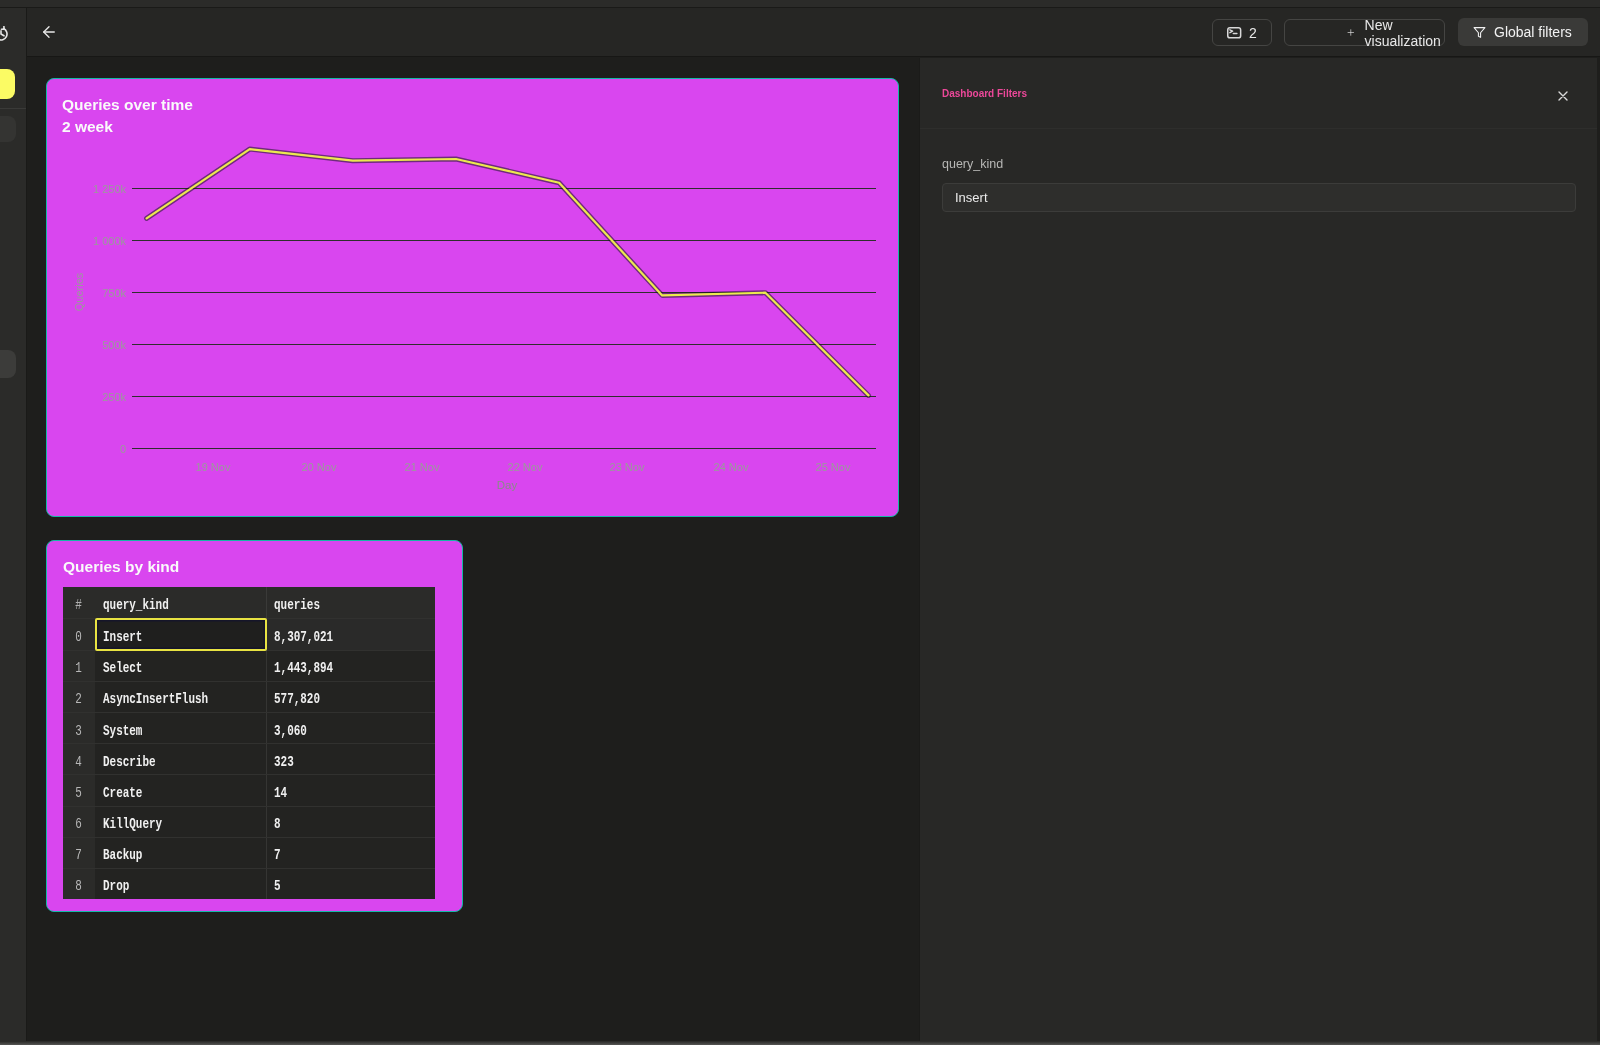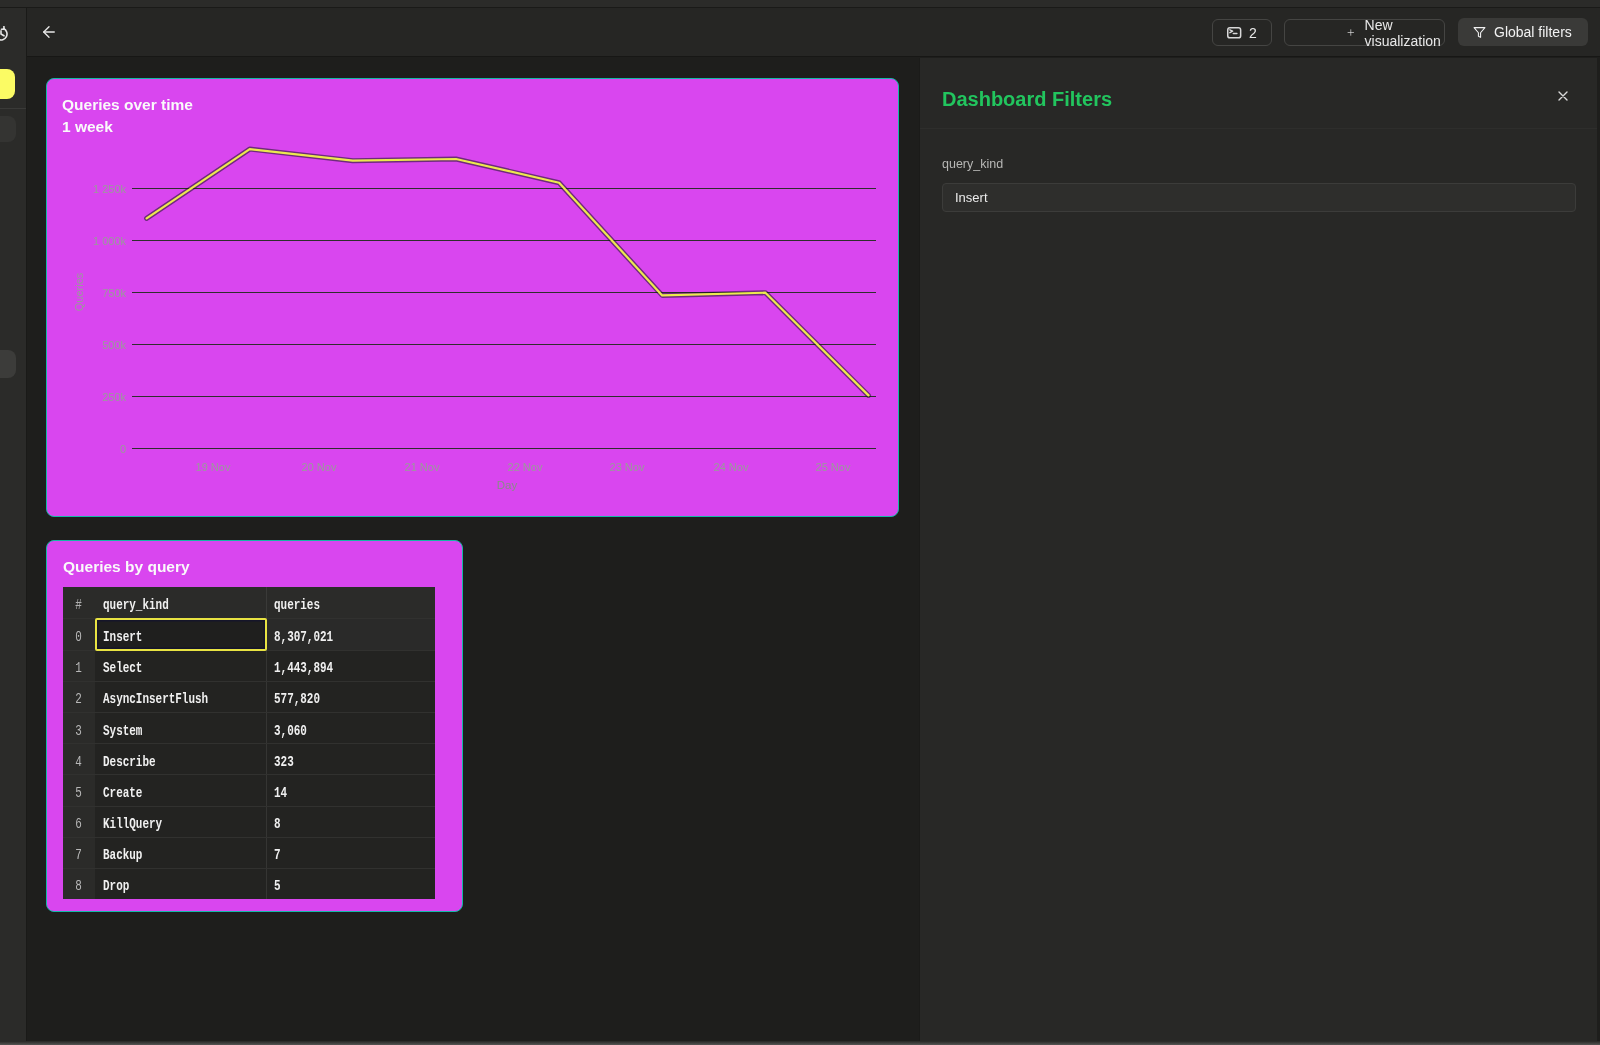--- a/index.html
+++ b/index.html
@@ -58,21 +58,21 @@
   .row-sel { background:#2a2a29; }
   .row-sel .c-kind { background:#1f1f1e; }
   .row-norm { background:#232321; }
   #selbox { position:absolute; left:32px; top:31.4px; width:172px; height:32.2px;
             border:2px solid #e8e342; border-radius:2px; pointer-events:none;
             box-shadow:inset 0 0 0 1.5px #15152a; }
 
   
   #rpanel { left:919px; top:58px; width:681px; height:984px; background:#282826;
             border-left:1px solid #1b1b19; }
-  #rp-title { left:942px; top:88px; font-size:20px; font-weight:bold; color:#22c55e; }
+  #rp-title { left:942px; top:88px; font-size:10px; font-weight:bold; color:#ec4899; }
   #rp-div { left:920px; top:128px; width:680px; height:1px; background:#2e2e2c; }
   #rp-label { left:942px; top:157px; font-size:12.5px; color:#b8b8b6; }
   #rp-input { left:942px; top:183px; width:634px; height:29px; background:#2e2e2c;
               border:1px solid #3c3c3a; border-radius:4px; color:#ececec; font-size:13px;
               line-height:27px; padding-left:12px; }
 
   #bottomstrip { left:0; top:1041px; width:1600px; height:4px;
                  background:linear-gradient(#262624,#555553); }
   #rightedge { left:1597px; top:58px; width:3px; height:983px; background:#1e1e1c; }
 </style>
@@ -116,21 +116,21 @@
   <div class="abs" id="btn-global">
     <svg style="margin-left:15px" width="13" height="13" viewBox="0 0 24 24" fill="none" stroke="#f2f2f2" stroke-width="2" stroke-linecap="round" stroke-linejoin="round">
         <path d="M22 3H2l8 9.46V19l4 2v-8.54Z"></path>
       </svg>
     <span style="margin-left:8px">Global filters</span>
   </div>
 
   <div class="abs" id="main">
     <div class="card" id="chartcard">
       <div class="abs cardtitle" style="left:15px; top:17px;">Queries over time</div>
-      <div class="abs cardtitle" style="left:15px; top:39px;">1 week</div>
+      <div class="abs cardtitle" style="left:15px; top:39px;">2 week</div>
       <svg class="abs" style="left:0; top:0;" width="851" height="437" viewBox="0 0 851 437">
         <g stroke="#2f2f2d" stroke-width="1">
           <line x1="85" y1="109.5" x2="829" y2="109.5"></line>
           <line x1="85" y1="161.5" x2="829" y2="161.5"></line>
           <line x1="85" y1="213.5" x2="829" y2="213.5"></line>
           <line x1="85" y1="265.5" x2="829" y2="265.5"></line>
           <line x1="85" y1="317.5" x2="829" y2="317.5"></line>
           <line x1="85" y1="369.5" x2="829" y2="369.5"></line>
         </g>
         <g font-size="11" fill="#9a9a9a" text-anchor="end">
@@ -151,21 +151,21 @@
           <text x="786" y="392">25 Nov</text>
         </g>
         <text x="460" y="410" font-size="11.5" fill="#8a8a8a" text-anchor="middle">Day</text>
         <text x="36" y="213" font-size="11" fill="#9a9a9a" text-anchor="middle" transform="rotate(-90 36 213)">Queries</text>
         <polyline points="99.6,139.4 202.7,70.1 305.8,81.7 409,80 512.1,103.7 615.2,216.4 718.4,213.7 821.5,316.4" fill="none" stroke="#15151f" stroke-width="5" opacity="0.55" stroke-linejoin="round" stroke-linecap="round"></polyline>
         <polyline points="99.6,139.4 202.7,70.1 305.8,81.7 409,80 512.1,103.7 615.2,216.4 718.4,213.7 821.5,316.4" fill="none" stroke="#ece94e" stroke-width="2.2" stroke-linejoin="round" stroke-linecap="round"></polyline>
       </svg>
     </div>
 
     <div class="card" id="tablecard">
-      <div class="abs cardtitle" style="left:16px; top:16.5px;">Queries by query</div>
+      <div class="abs cardtitle" style="left:16px; top:16.5px;">Queries by kind</div>
       <div id="qtable">
         <div class="trow thead">
             <div class="c-num" style="background:none; color:#b0b0b0;">
               <span class="m">#</span>
             </div>
             <div class="c-kind" style="border-right-color:#3a3a38;">
               <span class="m">query_kind</span>
             </div>
             <div class="c-q">
               <span class="m">queries</span>

